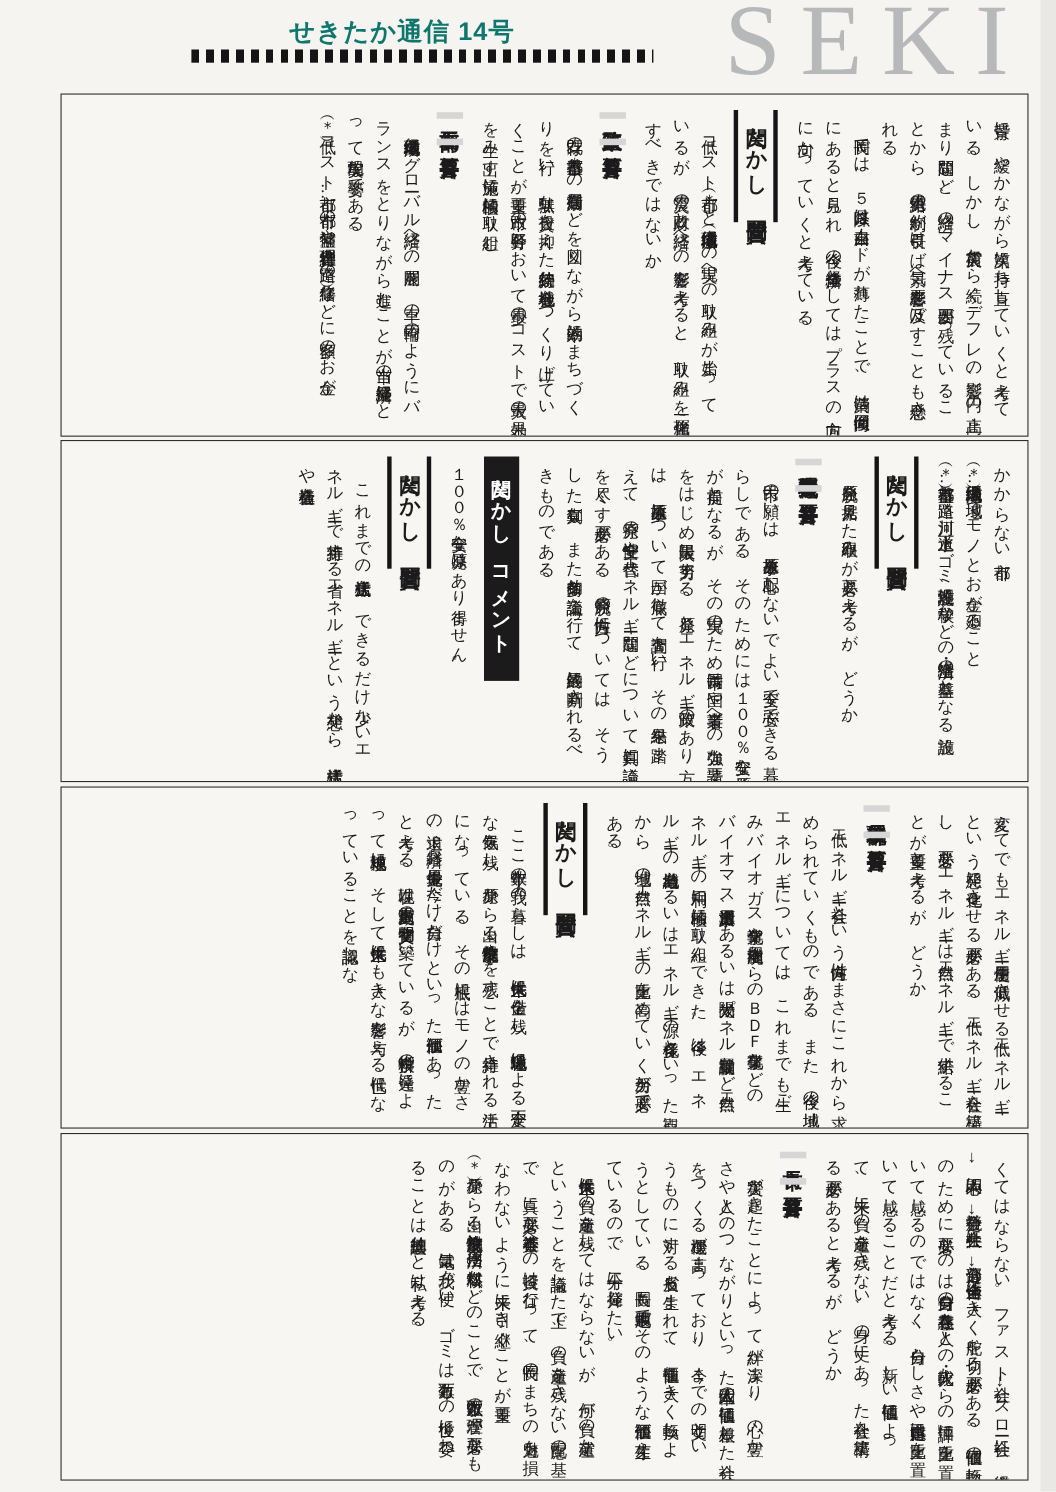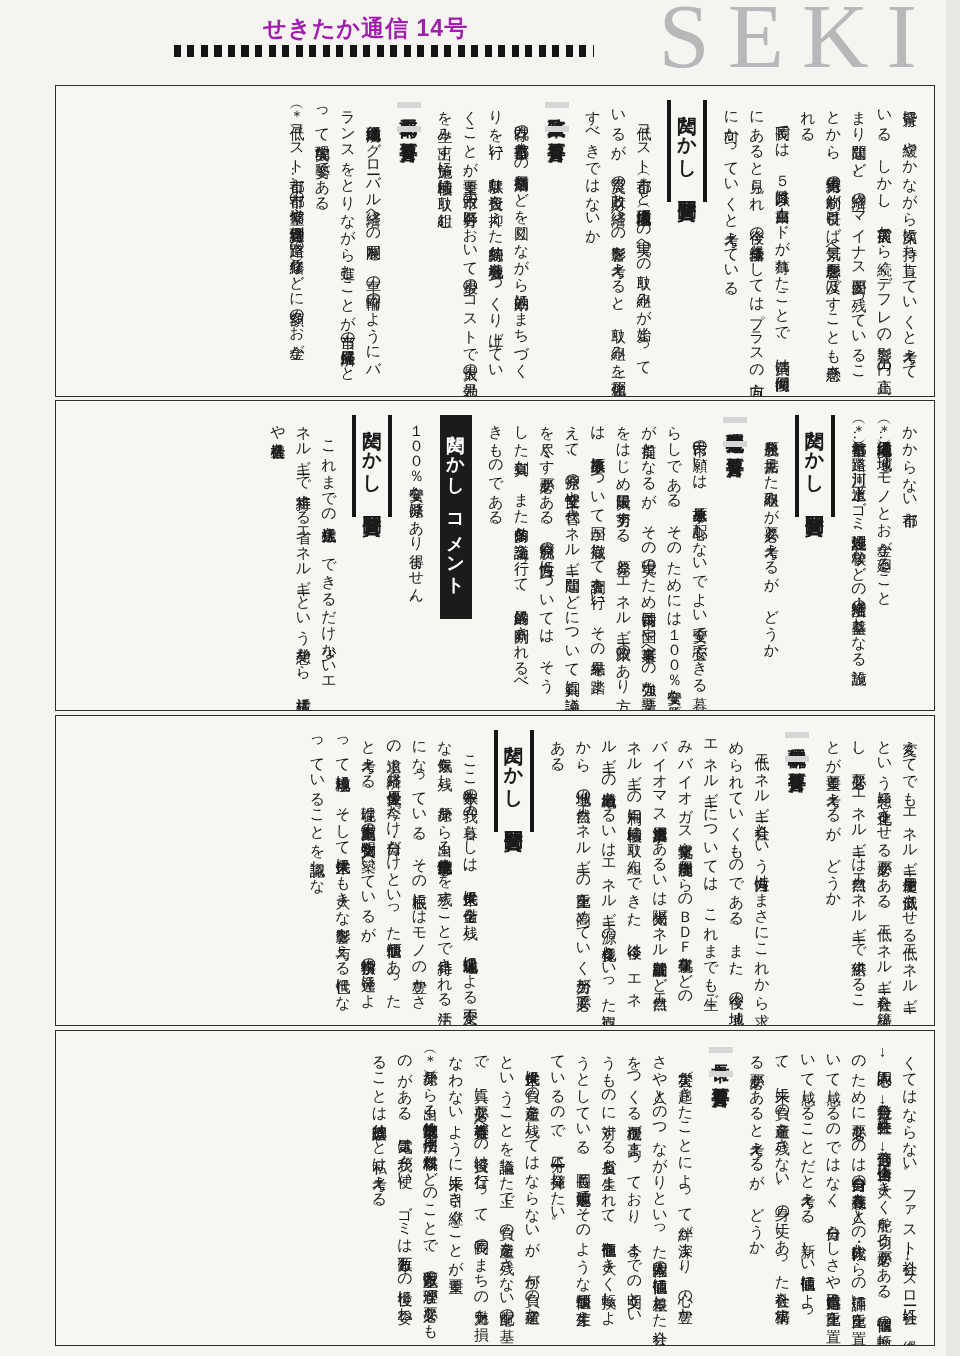--- a/index.html
+++ b/index.html
@@ -9,21 +9,21 @@
     color:var(--ink,#1b1b1b);
     font-family:"Liberation Serif","DejaVu Serif",serif;
   }
   
   .scan-edge{position:absolute;top:0;right:0;width:14px;height:100%;background:#e9e8e5;}
 
   
   .newsletter-title{
     position:absolute;top:13px;left:263px;
     font-family:"Liberation Sans","DejaVu Sans",sans-serif;
-    font-weight:bold;font-size:23px;letter-spacing:1px;color:#a21caf;
+    font-weight:bold;font-size:23px;letter-spacing:1px;color:#0f766e;
   }
   .dashed-rule{
     position:absolute;top:45px;left:174px;width:420px;height:12px;
     background:repeating-linear-gradient(90deg,#141414 0 7px,transparent 7px 13.5px);
   }
   .masthead-watermark{
     position:absolute;top:-10px;right:25px;line-height:1;
     font-family:"Liberation Serif","DejaVu Serif",serif;
     font-size:92px;letter-spacing:18px;color:var(--wm,#b6b8ba);
   }

